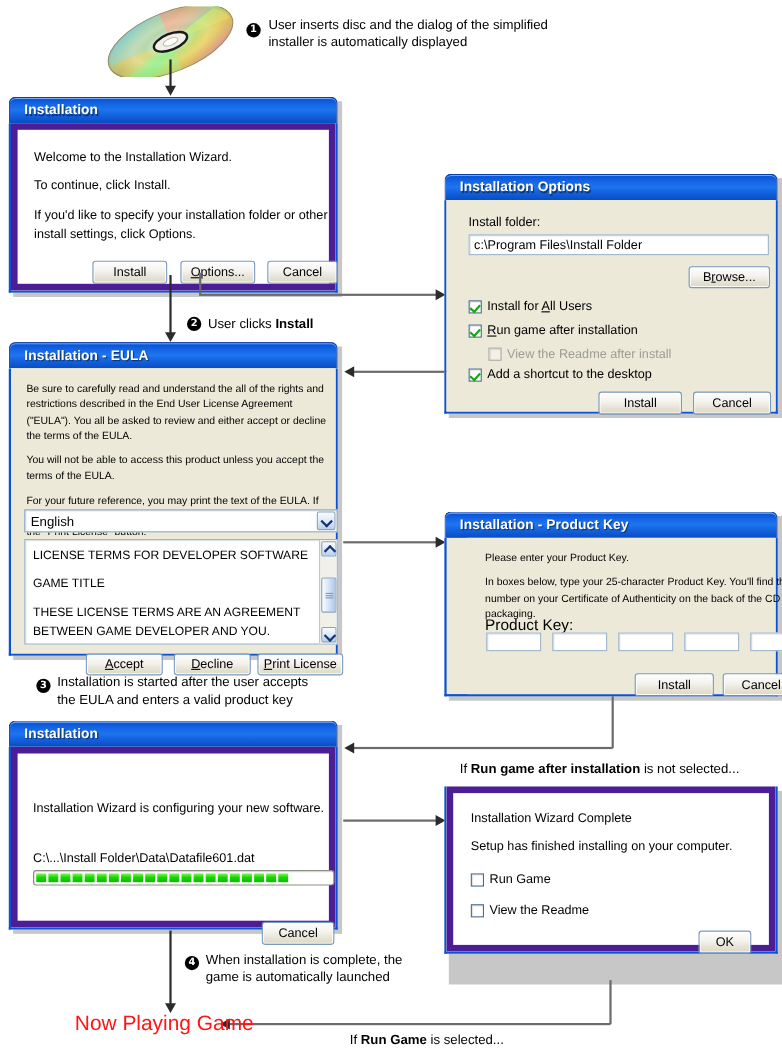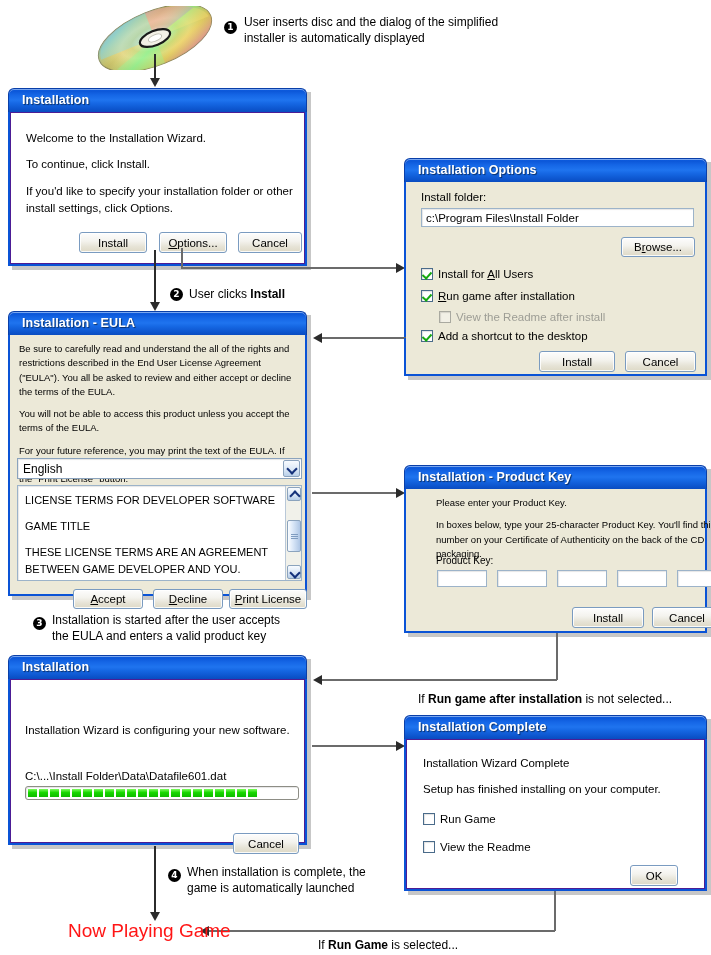--- a/index.html
+++ b/index.html
@@ -36,21 +36,21 @@
     border-bottom:none;
     box-shadow:inset 0 1px 0 rgba(255,255,255,.45);
   }
   .titlebar .tt {
     position:absolute; left:13px; top:4px;
     color:#fff; font-weight:bold; font-size:12.5px;
     text-shadow:1px 1px 1px rgba(0,0,0,.55);
     white-space:nowrap;
     letter-spacing:.1px;
   }
-  .client { position:relative; background:#fff; border:1px solid #4c1d95; height:100%; }
+  .client { position:relative; background:#fff; border:6px solid #4c1d95; height:100%; }
   .client.beige { background:#ece9d8; border-color:#ece9d8; }
 
   
   .btn {
     position:absolute;
     background:linear-gradient(to bottom,#fdfdfd 0%,#f4f3ee 42%,#e6e3d6 72%,#ded9c6 100%);
     border:1px solid #7a9bc0;
     border-radius:3px;
     box-shadow:inset 0 0 0 1px rgba(255,255,255,.85);
     font-size:11.5px; color:#000;
@@ -185,21 +185,21 @@
     font-family:"Liberation Sans", sans-serif; white-space:nowrap;
   }
   .condtxt { position:absolute; font-size:12px; white-space:nowrap; }
   .condtxt b { font-weight:bold; }
 
   .bodytext { position:absolute; font-size:11.5px; line-height:1.5; color:#000; }
   .bodytext.small { font-size:9.5px; line-height:1.5; }
   .bodytext p { margin:0 0 9px 0; }
   .bodytext.small p { margin:0 0 8px 0; }
   .lblsm { position:absolute; font-size:11.5px; white-space:nowrap; }
-  .lblsm.tiny { font-size:10px; }
+  .lblsm.tiny { font-size:14px; }
 </style>
 </head>
 <body>
 
 <svg id="disc" style="left:92px; top:6px;" width="126" height="64" viewBox="0 0 126 64">
   <defs>
     <radialGradient id="cdg" cx="50%" cy="50%" r="52%">
       <stop offset="0%" stop-color="#dcdcd4"></stop>
       <stop offset="22%" stop-color="#e8e2b8"></stop>
       <stop offset="40%" stop-color="#d8d27e"></stop>
@@ -470,23 +470,20 @@
 <div class="ah down" style="left:150px; top:912px;"></div>
 
 <div class="bullet" style="left:168px; top:869px;">
   <span>4</span>
 </div>
 <div class="note" style="left:187px; top:864px; width:250px;">When installation is complete, the
 game is automatically launched</div>
 
 <div class="win" style="left:404px; top:715px; width:303px; height:176px;">
   <div class="shadow"></div>
-  <div class="titlebar">
-    <span class="tt">Installation Complete</span>
-  </div>
   <div class="frame" style="height:152px;">
     <div class="client">
       <div class="bodytext" style="left:16px; top:15px; width:270px;">Installation Wizard Complete</div>
       <div class="bodytext" style="left:16px; top:41px; width:275px;">Setup has finished installing on your computer.</div>
       <div class="cbrow" style="left:16px; top:73px;">
         <span class="cb"></span>
         <span class="lbl">Run Game</span>
       </div>
       <div class="cbrow" style="left:16px; top:101px;">
         <span class="cb"></span>

